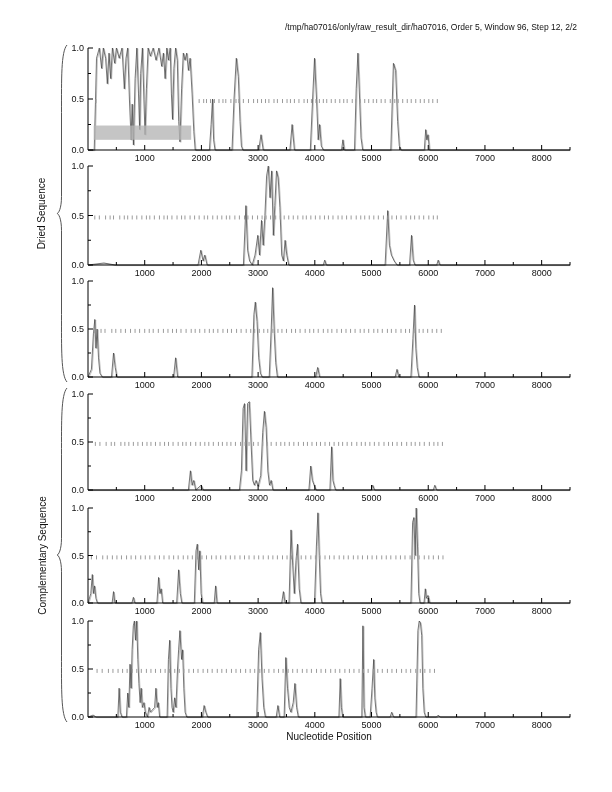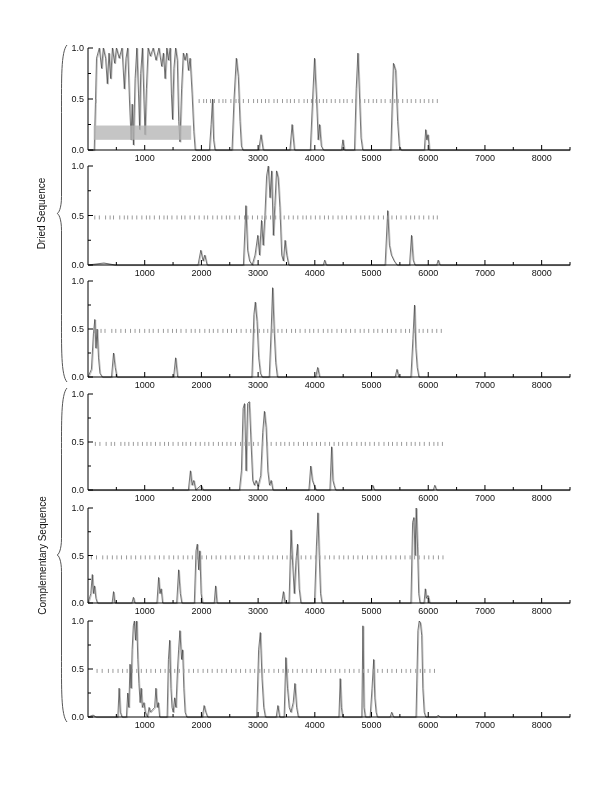--- a/index.html
+++ b/index.html
@@ -10,28 +10,30 @@
   .vlabel-box{position:absolute;display:flex;align-items:center;justify-content:center;}
   .vlabel-box span{transform:rotate(-90deg);white-space:nowrap;font-size:10px;color:#111;}
   #xlabel{position:absolute;left:88px;width:482px;top:731px;text-align:center;font-size:10px;color:#111;}
   svg text{font-family:"Liberation Sans",sans-serif;fill:#111;}
   svg{position:absolute;left:0;top:0;}
 </style>
 </head>
 <body>
 
 <div id="figure">
+  <div id="title">/tmp/ha07016/only/raw_result_dir/ha07016, Order 5, Window 96, Step 12, 2/2</div>
 
   <div class="vlabel-box" style="left:34px;top:45px;width:16px;height:337px;">
     <span>Dried Sequence</span>
   </div>
   <div class="vlabel-box" style="left:34px;top:388px;width:16px;height:334px;">
     <span>Complementary Sequence</span>
   </div>
 
+  <div id="xlabel">Nucleotide Position</div>
 
   <svg id="chart" width="612" height="792" viewBox="0 0 612 792">
       <polyline points="88.9,150.6 95.1,150.6 96.3,104.7 97.4,58.8 100.2,48.6 102.5,69.0 104.2,48.6 106.5,58.8 108.2,84.3 109.9,53.7 111.6,79.2 113.3,48.6 115.6,63.9 117.3,48.6 120.1,58.8 122.9,48.6 125.2,89.4 126.9,58.8 128.6,48.6 130.3,99.6 132.0,140.4 133.1,104.7 134.3,145.5 136.0,79.2 137.7,48.6 139.4,94.5 140.5,130.2 141.6,74.1 143.3,48.6 144.8,99.6 145.9,135.3 147.3,89.4 149.0,48.6 151.3,56.8 154.1,48.6 156.9,60.8 159.8,48.6 162.6,67.0 164.3,53.7 166.0,79.2 167.7,48.6 169.4,60.8 171.1,48.6 172.3,94.5 173.4,120.0 174.8,69.0 176.5,48.6 178.2,60.8 179.6,122.0 180.8,142.4 182.5,89.4 184.2,53.7 185.9,60.8 187.6,53.7 189.3,71.0 191.0,58.8 193.0,94.5 194.7,132.2 196.1,150.6 210.3,150.6 212.0,125.1 213.4,99.6 214.5,140.4 215.9,150.6 232.9,150.6 234.9,99.6 237.2,58.8 239.2,77.2 240.9,122.0 242.3,146.5 243.7,150.6 259.6,150.6 261.9,135.3 264.1,150.6 290.8,150.6 293.0,125.1 295.3,150.6 311.2,150.6 313.5,99.6 315.4,58.8 317.4,99.6 319.1,140.4 320.5,125.1 322.2,146.5 324.2,150.6 342.4,150.6 343.8,140.4 345.2,150.6 355.4,150.6 357.1,89.4 358.8,53.7 360.5,99.6 361.9,138.4 363.6,150.6 391.7,150.6 394.3,63.9 396.5,71.0 398.5,122.0 400.2,146.5 401.9,150.6 425.2,150.6 426.6,130.2 427.7,140.4 428.9,135.3 430.3,150.6 457.5,150.6 570.9,150.6" fill="none" stroke="#a8a8a8" stroke-width="0.7"></polyline>
       <polyline points="88.0,150.0 94.2,150.0 95.4,104.1 96.5,58.2 99.3,48.0 101.6,68.4 103.3,48.0 105.6,58.2 107.3,83.7 109.0,53.1 110.7,78.6 112.4,48.0 114.7,63.3 116.4,48.0 119.2,58.2 122.0,48.0 124.3,88.8 126.0,58.2 127.7,48.0 129.4,99.0 131.1,139.8 132.2,104.1 133.4,144.9 135.1,78.6 136.8,48.0 138.5,93.9 139.6,129.6 140.7,73.5 142.4,48.0 143.9,99.0 145.0,134.7 146.4,88.8 148.1,48.0 150.4,56.2 153.2,48.0 156.0,60.2 158.9,48.0 161.7,66.4 163.4,53.1 165.1,78.6 166.8,48.0 168.5,60.2 170.2,48.0 171.4,93.9 172.5,119.4 173.9,68.4 175.6,48.0 177.3,60.2 178.7,121.4 179.9,141.8 181.6,88.8 183.3,53.1 185.0,60.2 186.7,53.1 188.4,70.4 190.1,58.2 192.1,93.9 193.8,131.6 195.2,150.0 209.4,150.0 211.1,124.5 212.5,99.0 213.6,139.8 215.0,150.0 232.0,150.0 234.0,99.0 236.3,58.2 238.3,76.6 240.0,121.4 241.4,145.9 242.8,150.0 258.7,150.0 261.0,134.7 263.2,150.0 289.9,150.0 292.1,124.5 294.4,150.0 310.3,150.0 312.6,99.0 314.5,58.2 316.5,99.0 318.2,139.8 319.6,124.5 321.3,145.9 323.3,150.0 341.5,150.0 342.9,139.8 344.3,150.0 354.5,150.0 356.2,88.8 357.9,53.1 359.6,99.0 361.0,137.8 362.7,150.0 390.8,150.0 393.4,63.3 395.6,70.4 397.6,121.4 399.3,145.9 401.0,150.0 424.3,150.0 425.7,129.6 426.8,139.8 428.0,134.7 429.4,150.0 456.6,150.0 570.0,150.0" fill="none" stroke="#3c3c3c" stroke-width="0.7"></polyline>
       <line x1="95.93882352941176" y1="99.03999999999999" x2="95.93882352941176" y2="103.03999999999999" stroke="#9b9b9b" stroke-width="1"></line>
       <line x1="199.1435294117647" y1="99.03999999999999" x2="199.1435294117647" y2="103.03999999999999" stroke="#9b9b9b" stroke-width="1"></line>
       <line x1="203.68" y1="99.03999999999999" x2="203.68" y2="103.03999999999999" stroke="#9b9b9b" stroke-width="1"></line>
       <line x1="206.51529411764704" y1="99.03999999999999" x2="206.51529411764704" y2="103.03999999999999" stroke="#9b9b9b" stroke-width="1"></line>
       <line x1="210.48470588235293" y1="99.03999999999999" x2="210.48470588235293" y2="103.03999999999999" stroke="#9b9b9b" stroke-width="1"></line>
       <line x1="214.4541176470588" y1="99.03999999999999" x2="214.4541176470588" y2="103.03999999999999" stroke="#9b9b9b" stroke-width="1"></line>

